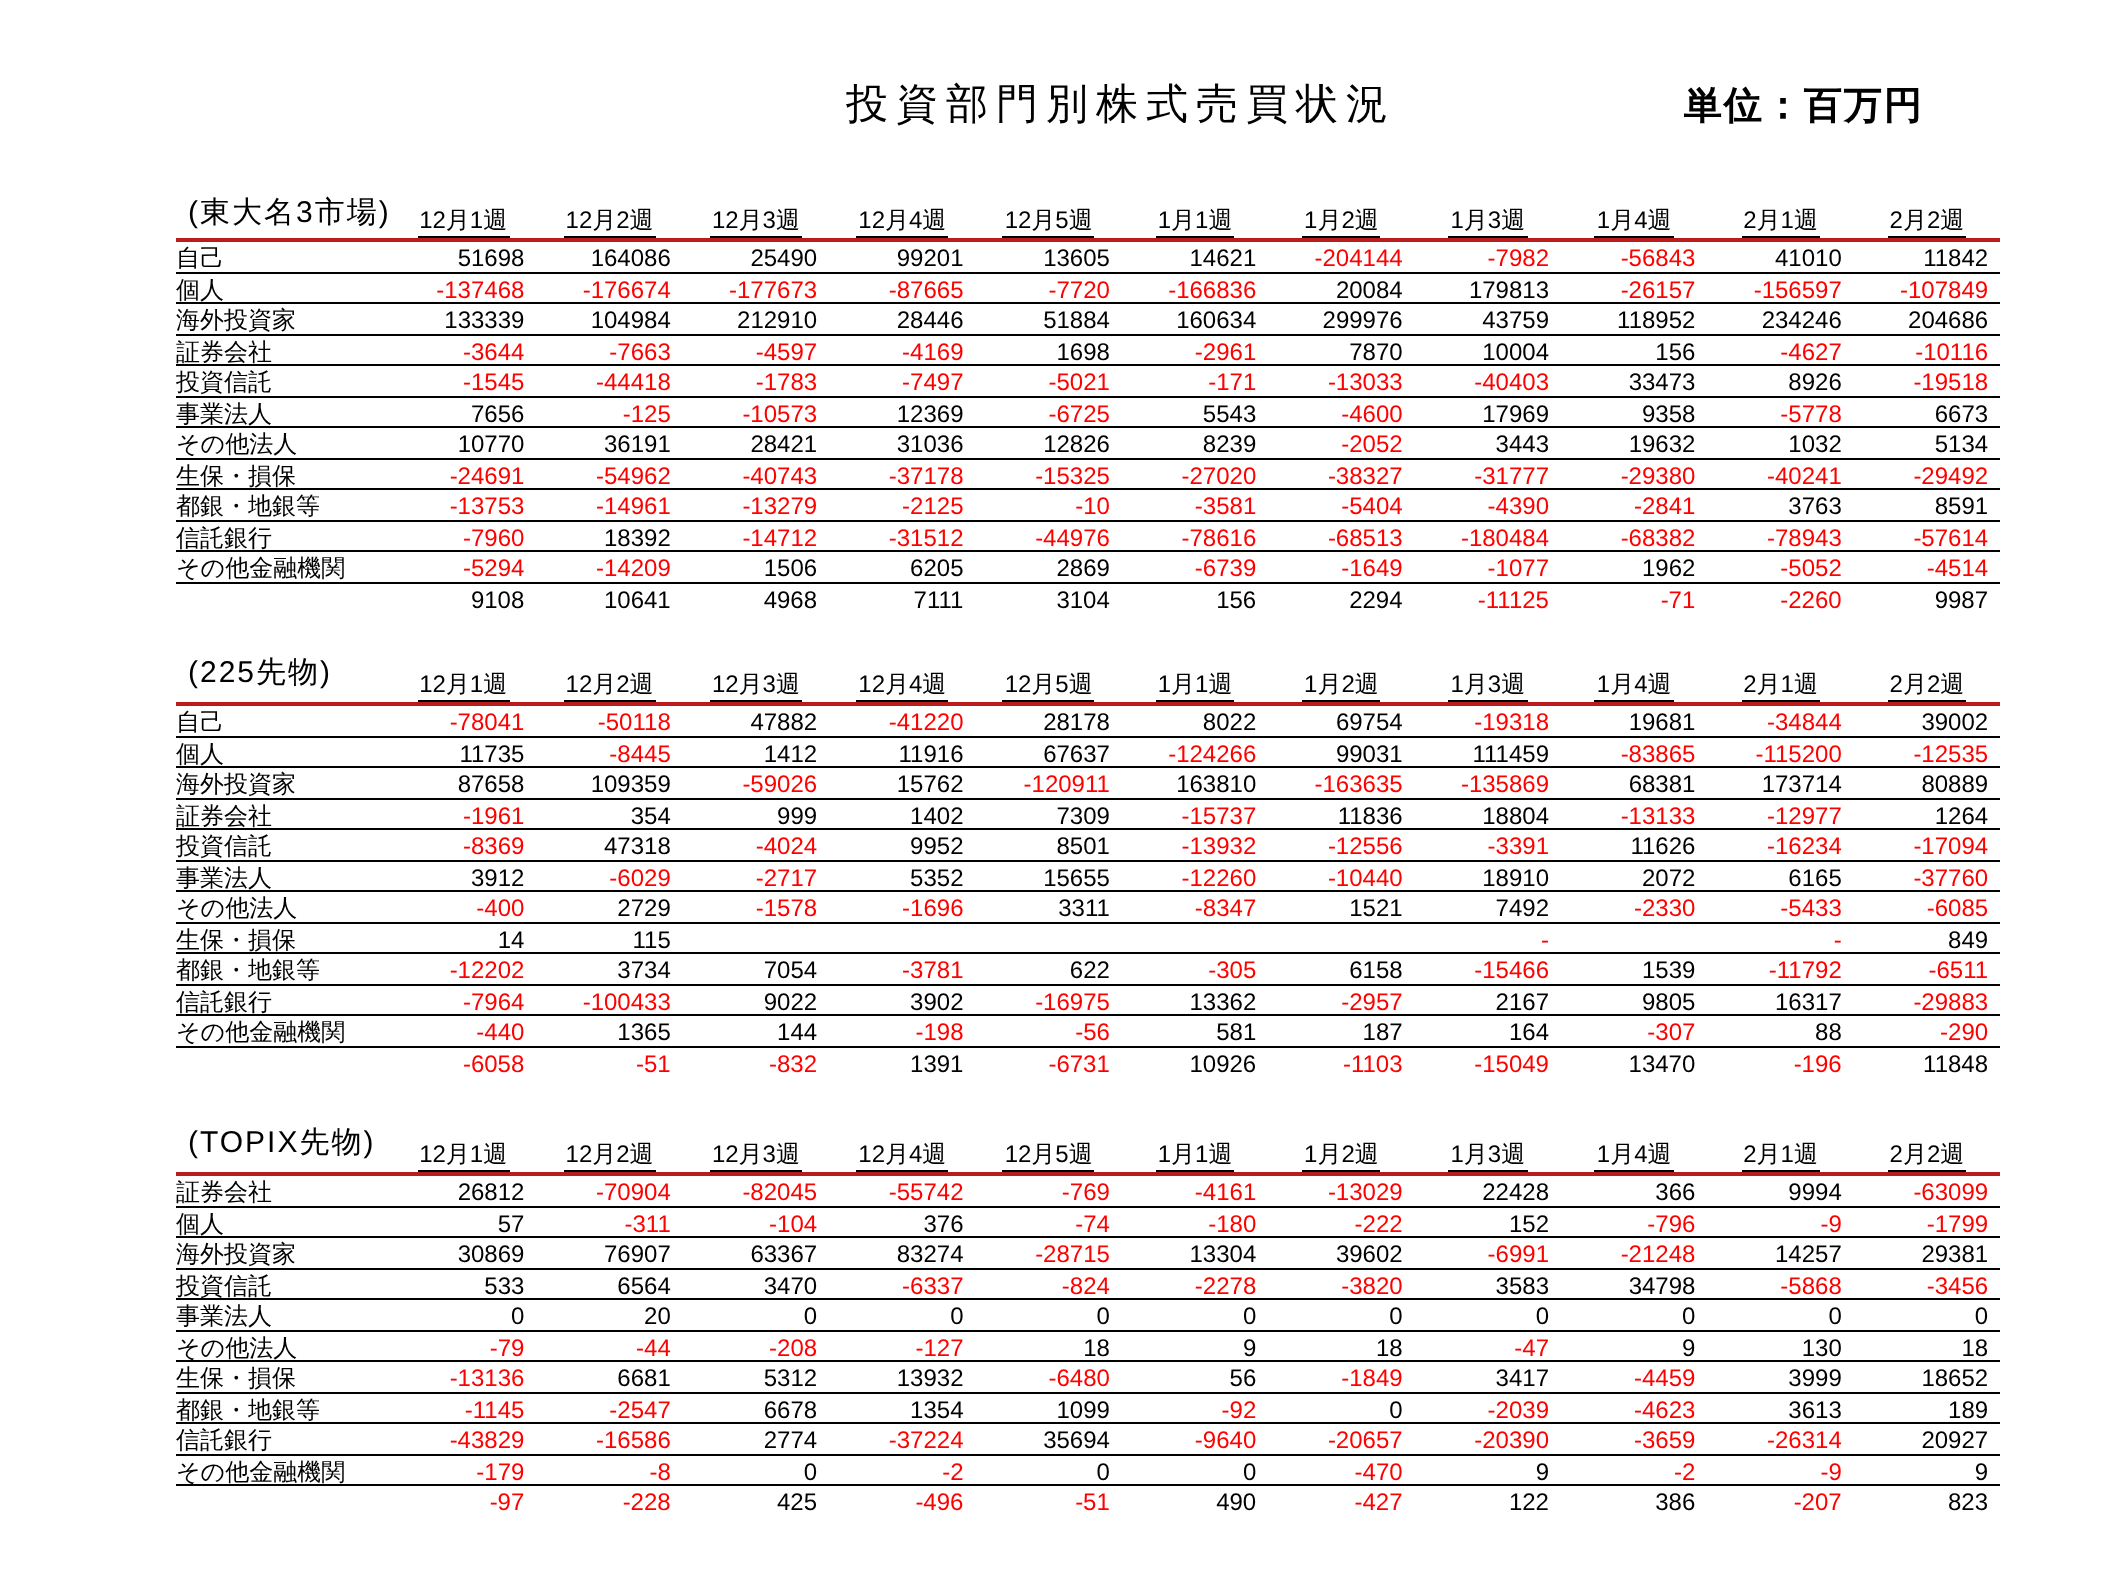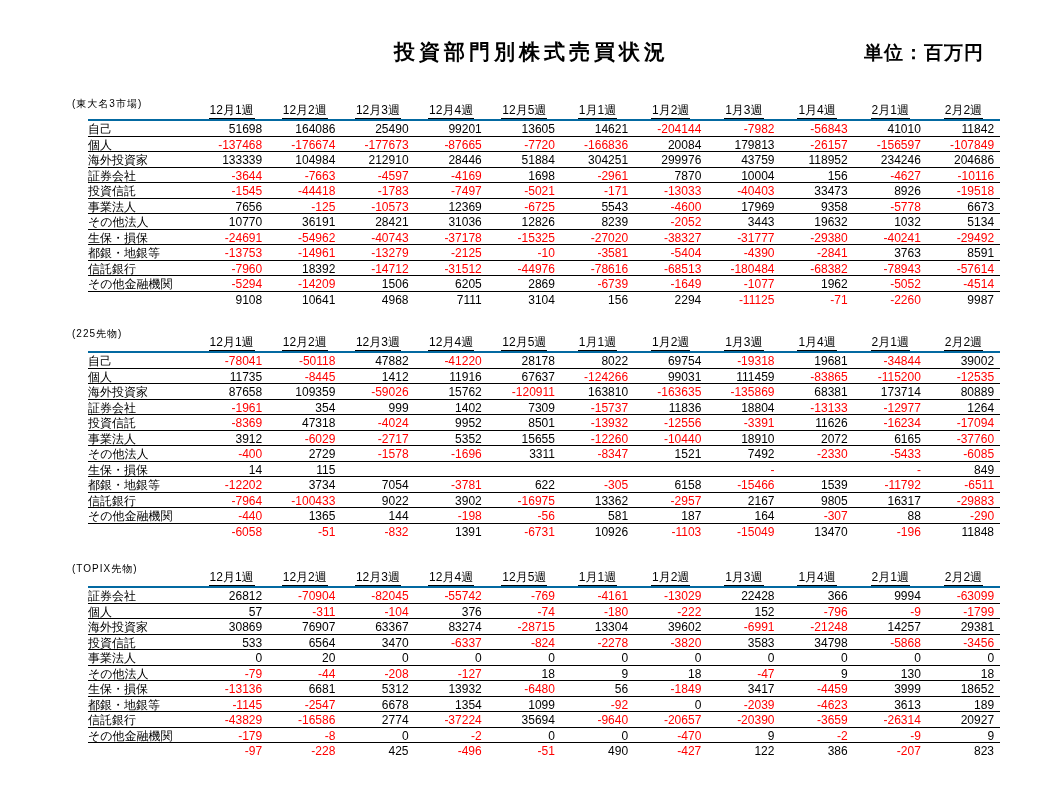--- a/index.html
+++ b/index.html
@@ -2,36 +2,35 @@
 <html><head>
 <meta charset="utf-8">
 <style>
   * { margin:0; padding:0; box-sizing:border-box; }
   html,body { background:#ffffff; }
   body {
     width:1058px; height:794px; position:relative;
     font-family:"Liberation Sans", sans-serif; color:#000;
   }
   .title {
-    position:absolute; left:394px; top:38px;
-    font-size:21px; font-weight:bold; letter-spacing:4px; white-space:nowrap;
+    position:absolute; left:423px; top:38px;
+    font-size:21px; font-weight:normal; letter-spacing:4px; white-space:nowrap;
   }
   .unit {
-    position:absolute; left:864px; top:40px;
+    position:absolute; left:842px; top:40px;
     font-size:19px; font-weight:bold; letter-spacing:1px; white-space:nowrap;
   }
   .section-label {
-    position:absolute; left:72px;
-    font-size:10px; letter-spacing:1px; white-space:nowrap;
+    position:absolute; left:94px;
+    font-size:15px; letter-spacing:1px; white-space:nowrap;
   }
   .ftable { position:absolute; left:88px; width:912px; }
   .hrow {
     display:flex; height:17px; align-items:flex-end;
-    border-bottom:2px solid #0369a1;
-    justify-content:center;
+    border-bottom:2px solid #b91c1c;
   }
   .row { display:flex; height:15.5px; border-bottom:1px solid #000;gap:12px; }
   .row.total { border-bottom:none;justify-content:center; }
   .lc {
     width:107px; font-size:12px; line-height:14px; padding-top:1px;
     white-space:nowrap; overflow:hidden;
   }
   .nc {
     flex:1; font-size:12px; line-height:14px; padding:1px 6px 0 0;
     text-align:right; white-space:nowrap;
@@ -90,21 +89,21 @@
       <div class="nc neg">-156597</div>
       <div class="nc neg">-107849</div>
     </div>
     <div class="row">
       <div class="lc">海外投資家</div>
       <div class="nc">133339</div>
       <div class="nc">104984</div>
       <div class="nc">212910</div>
       <div class="nc">28446</div>
       <div class="nc">51884</div>
-      <div class="nc">304251</div>
+      <div class="nc">160634</div>
       <div class="nc">299976</div>
       <div class="nc">43759</div>
       <div class="nc">118952</div>
       <div class="nc">234246</div>
       <div class="nc">204686</div>
     </div>
     <div class="row">
       <div class="lc">証券会社</div>
       <div class="nc neg">-3644</div>
       <div class="nc neg">-7663</div>

